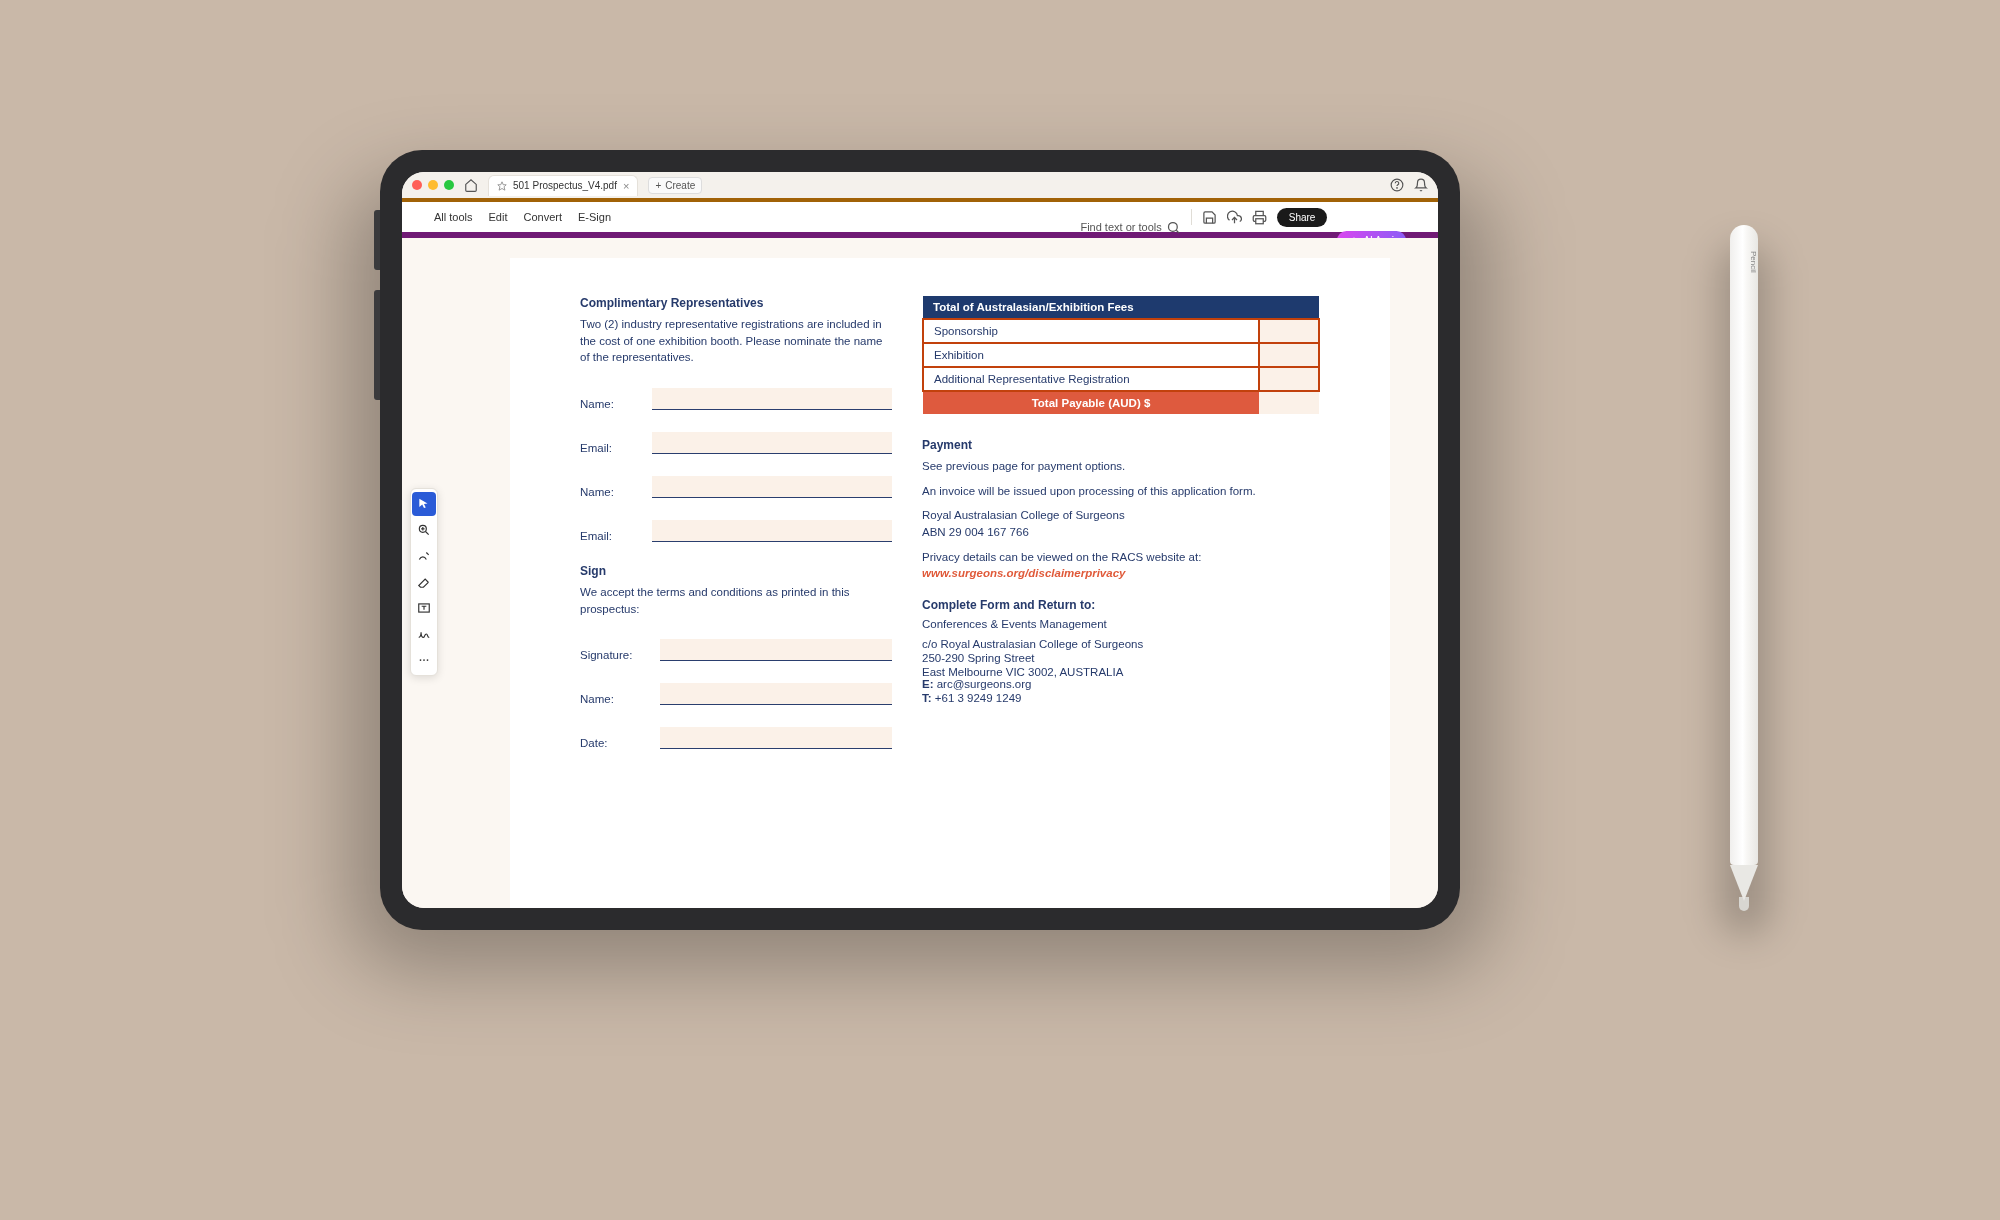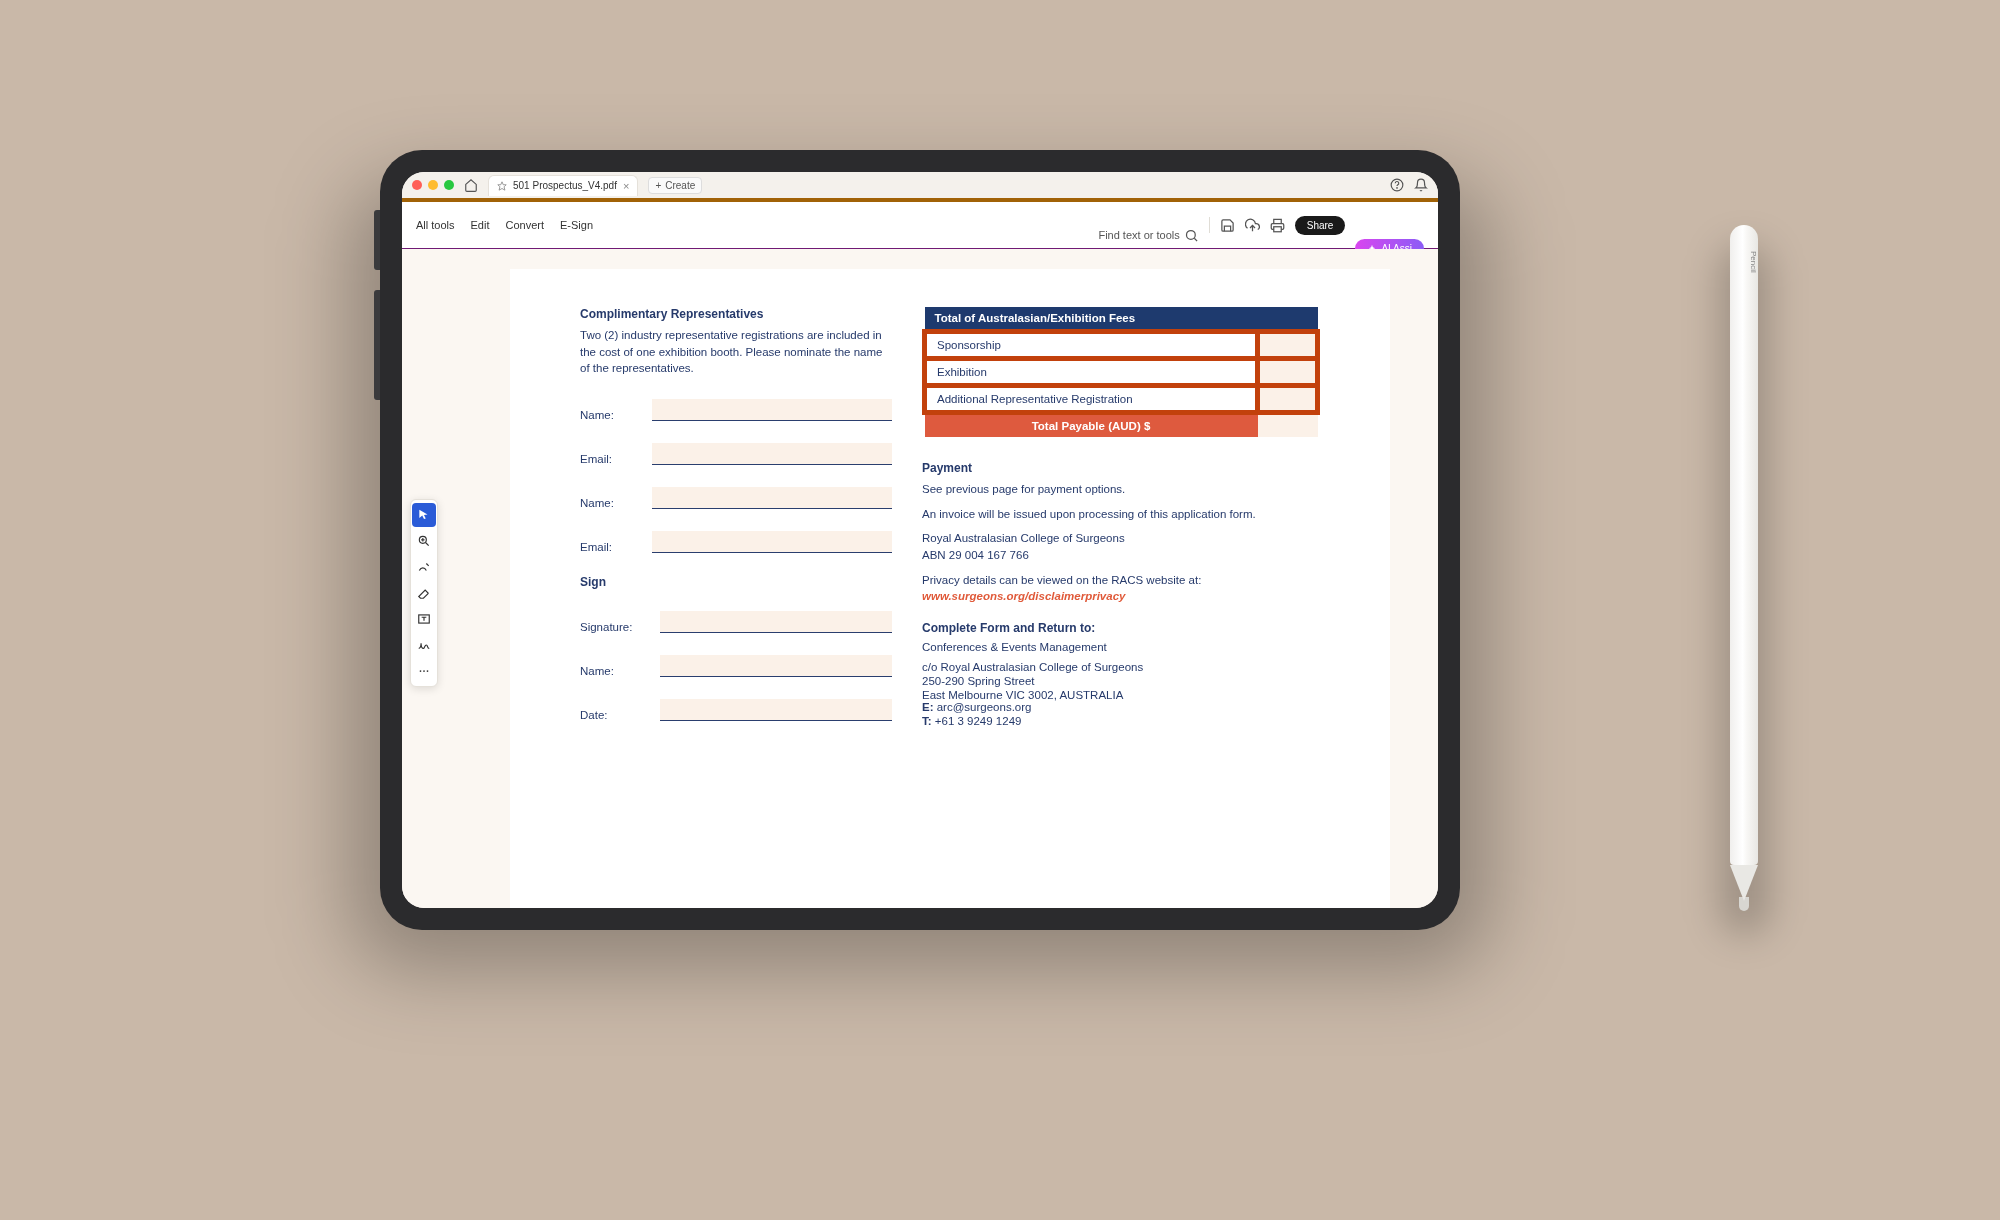--- a/index.html
+++ b/index.html
@@ -90,26 +90,26 @@
     font-size: 10px; color: #555;
     padding: 2px 6px;
     border: 1px solid #ddd;
     border-radius: 4px;
     background: #fafafa;
   }
   .tabbar-right { margin-left: auto; display: flex; gap: 10px; align-items: center; }
   .bell-ic, .help-ic { width: 14px; height: 14px; color: #555; }
   
   .toolbar {
-    height: 47px;
+    height: 36px;
     background: #fff;
-    border-bottom: 1px solid #701a75;
+    border-bottom: 6px solid #701a75;
     display: flex;
     align-items: center;
-    padding: 0 14px;
+    padding: 0 32px;
     font-size: 11px;
     color: #333;
     gap: 16px;
   }
   .toolbar .tl-right { margin-left: auto; display: flex; align-items: center; gap: 10px; }
   .search-wrap { display: flex; align-items: center; gap: 4px; color: #555; font-size: 11px; margin-top: 20px; }
   .tl-ic { width: 15px; height: 15px; color: #555; }
   .tl-sep { width: 1px; height: 16px; background: #e0ddd6; }
   .share-btn {
     background: #1a1a1a; color: #fff; border-radius: 14px;
@@ -222,21 +222,21 @@
     padding: 5px 10px;
     font-size: 11.5px;
   }
   .th-row td {
     background: #1e3a6e;
     color: #fff;
     font-weight: 700;
   }
   .d-row td {
     color: #263a6b;
-    border: 5px solid #c2410c;
+    border: 2px solid #c2410c;
   }
   .d-row td.amt { width: 60px; background: #fbf1e8; }
   .tp-row td {
     background: #de5a3e;
     color: #fff;
     font-weight: 700;
     text-align: center;
   }
   .tp-row td.amt { background: #fbf1e8; width: 60px; }
   .r-block { margin-bottom: 16px; }
@@ -442,20 +442,21 @@
                   <div class="field-label">Name:</div>
                   <div class="field-input"></div>
                 </div>
                 <div class="field-row">
                   <div class="field-label">Email:</div>
                   <div class="field-input"></div>
                 </div>
 
                 <div style="height:22px"></div>
                 <div class="sec-head">Sign</div>
+                <div class="body-txt">We accept the terms and conditions as printed in this prospectus:</div>
 
                 <div class="field-row">
                   <div class="field-label" style="width:70px">Signature:</div>
                   <div class="field-input"></div>
                 </div>
                 <div class="field-row">
                   <div class="field-label" style="width:70px">Name:</div>
                   <div class="field-input"></div>
                 </div>
                 <div class="field-row">

